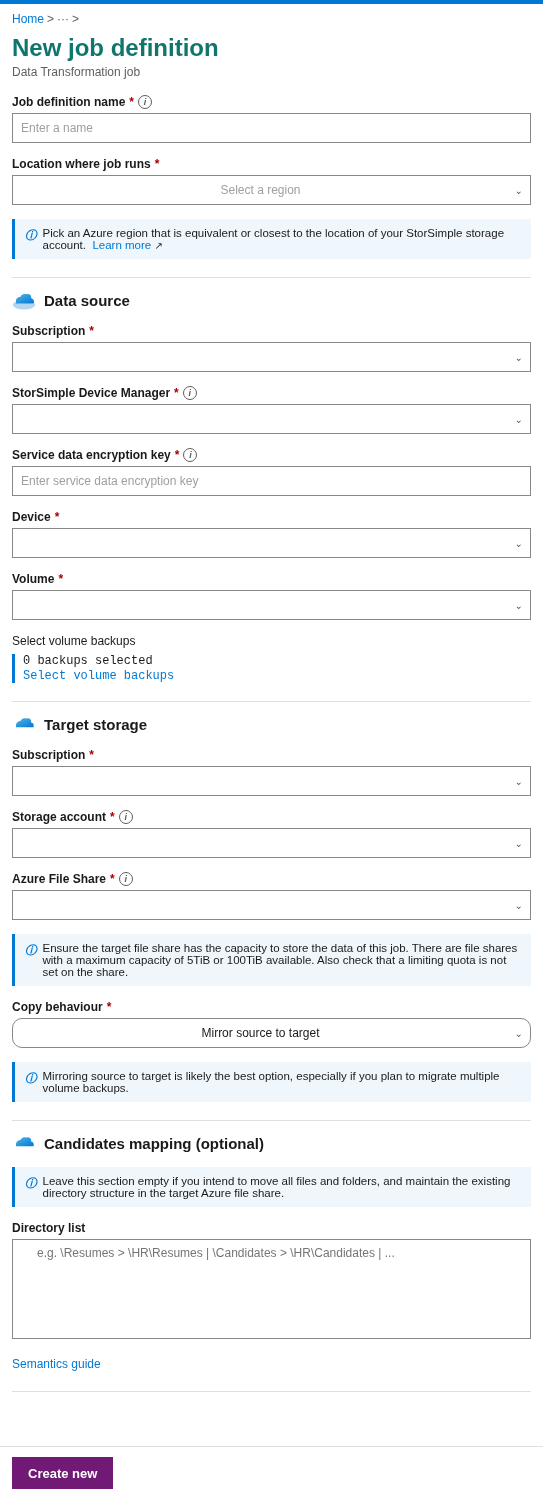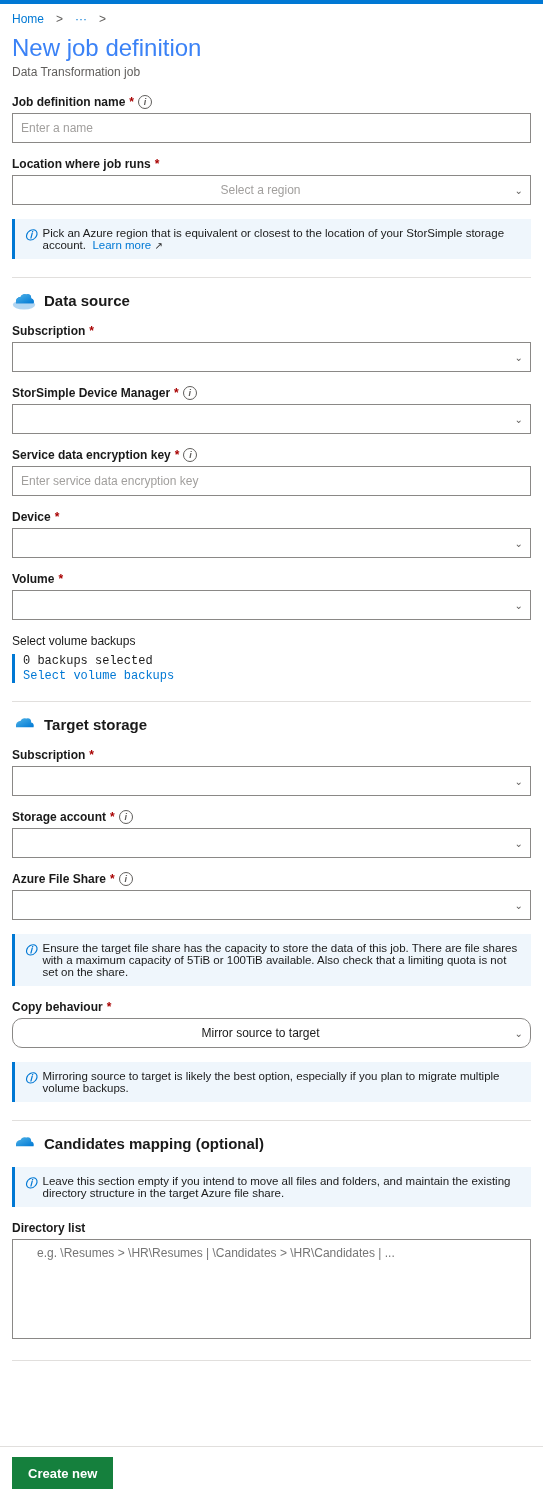--- a/index.html
+++ b/index.html
@@ -15,32 +15,32 @@
       height: 4px;
       background: #0078d4;
       width: 100%;
     }
     .breadcrumb {
       padding: 8px 12px 4px 12px;
       font-size: 12px;
       color: #0078d4;
       display: flex;
       align-items: center;
-      gap: 12px;
+      gap: 3px;
     }
     .breadcrumb span { color: #605e5c; }
     .breadcrumb a { color: #0078d4; text-decoration: none; }
     .breadcrumb .sep { color: #605e5c; }
     .page-header {
       padding: 4px 12px 6px 12px;
     }
     .page-title {
       font-size: 24px;
-      font-weight: 400;
-      color: #3b82f6;
+      font-weight: 700;
+      color: #0f766e;
       line-height: 1.2;
     }
     .page-subtitle {
       font-size: 12px;
       color: #605e5c;
       margin-top: 2px;
     }
     .form-container {
       padding: 10px 12px 80px 12px;
     }
@@ -196,21 +196,21 @@
     .bottom-bar {
       position: fixed;
       bottom: 0;
       left: 0;
       width: 543px;
       background: #fff;
       border-top: 1px solid #e1dfdd;
       padding: 10px 12px;
     }
     .create-btn {
-      background: #15803d;
+      background: #701a75;
       color: #fff;
       border: none;
       padding: 6px 16px;
       font-size: 13px;
       font-weight: 600;
       cursor: pointer;
       height: 32px;
     }
 
     
@@ -452,19 +452,22 @@
     <span>Leave this section empty if you intend to move all files and folders, and maintain the existing directory structure in the target Azure file share.</span>
   </div>
 
   <div class="form-group">
     <div class="form-label">
       <span>Directory list</span>
     </div>
     <textarea class="directory-textarea" placeholder="e.g. \Resumes &gt; \HR\Resumes | \Candidates &gt; \HR\Candidates | ..." style=""></textarea>
   </div>
 
+  <div style="margin-bottom: 20px;">
+    <a class="semantics-link">Semantics guide</a>
+  </div>
 
   <hr class="section-divider">
 </div>
 
 <div class="bottom-bar">
   <button class="create-btn">Create new</button>
 </div>
 
 </body></html>

